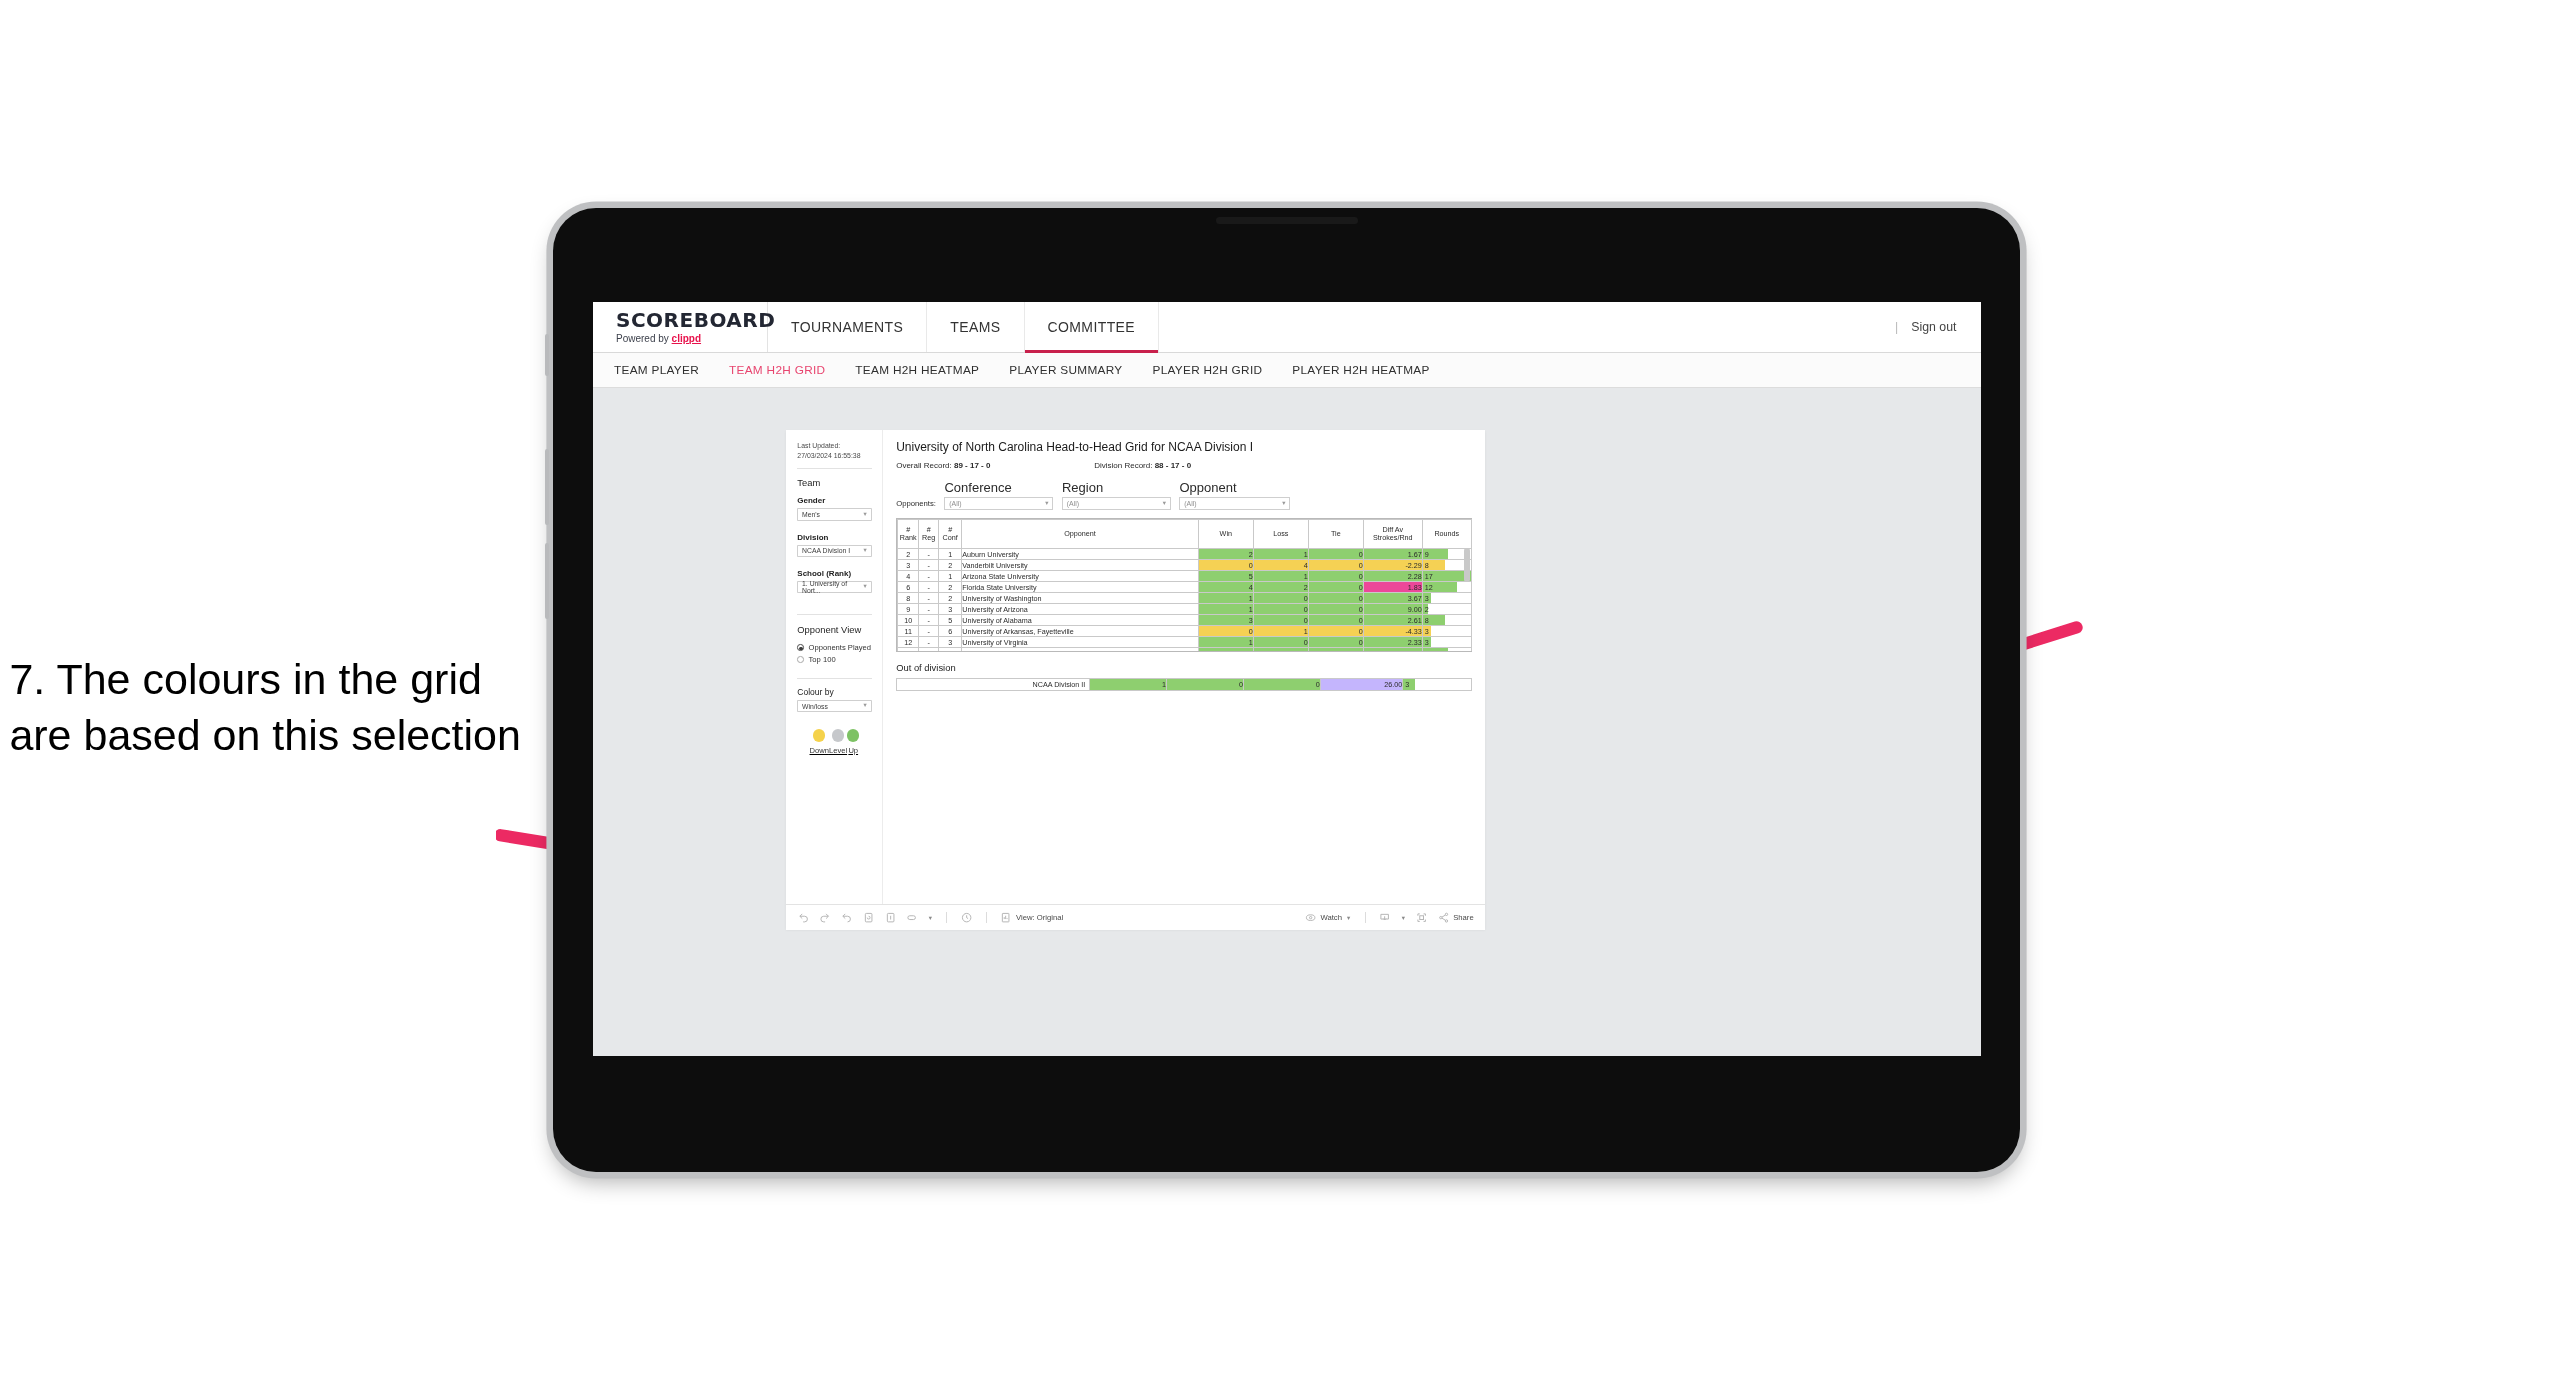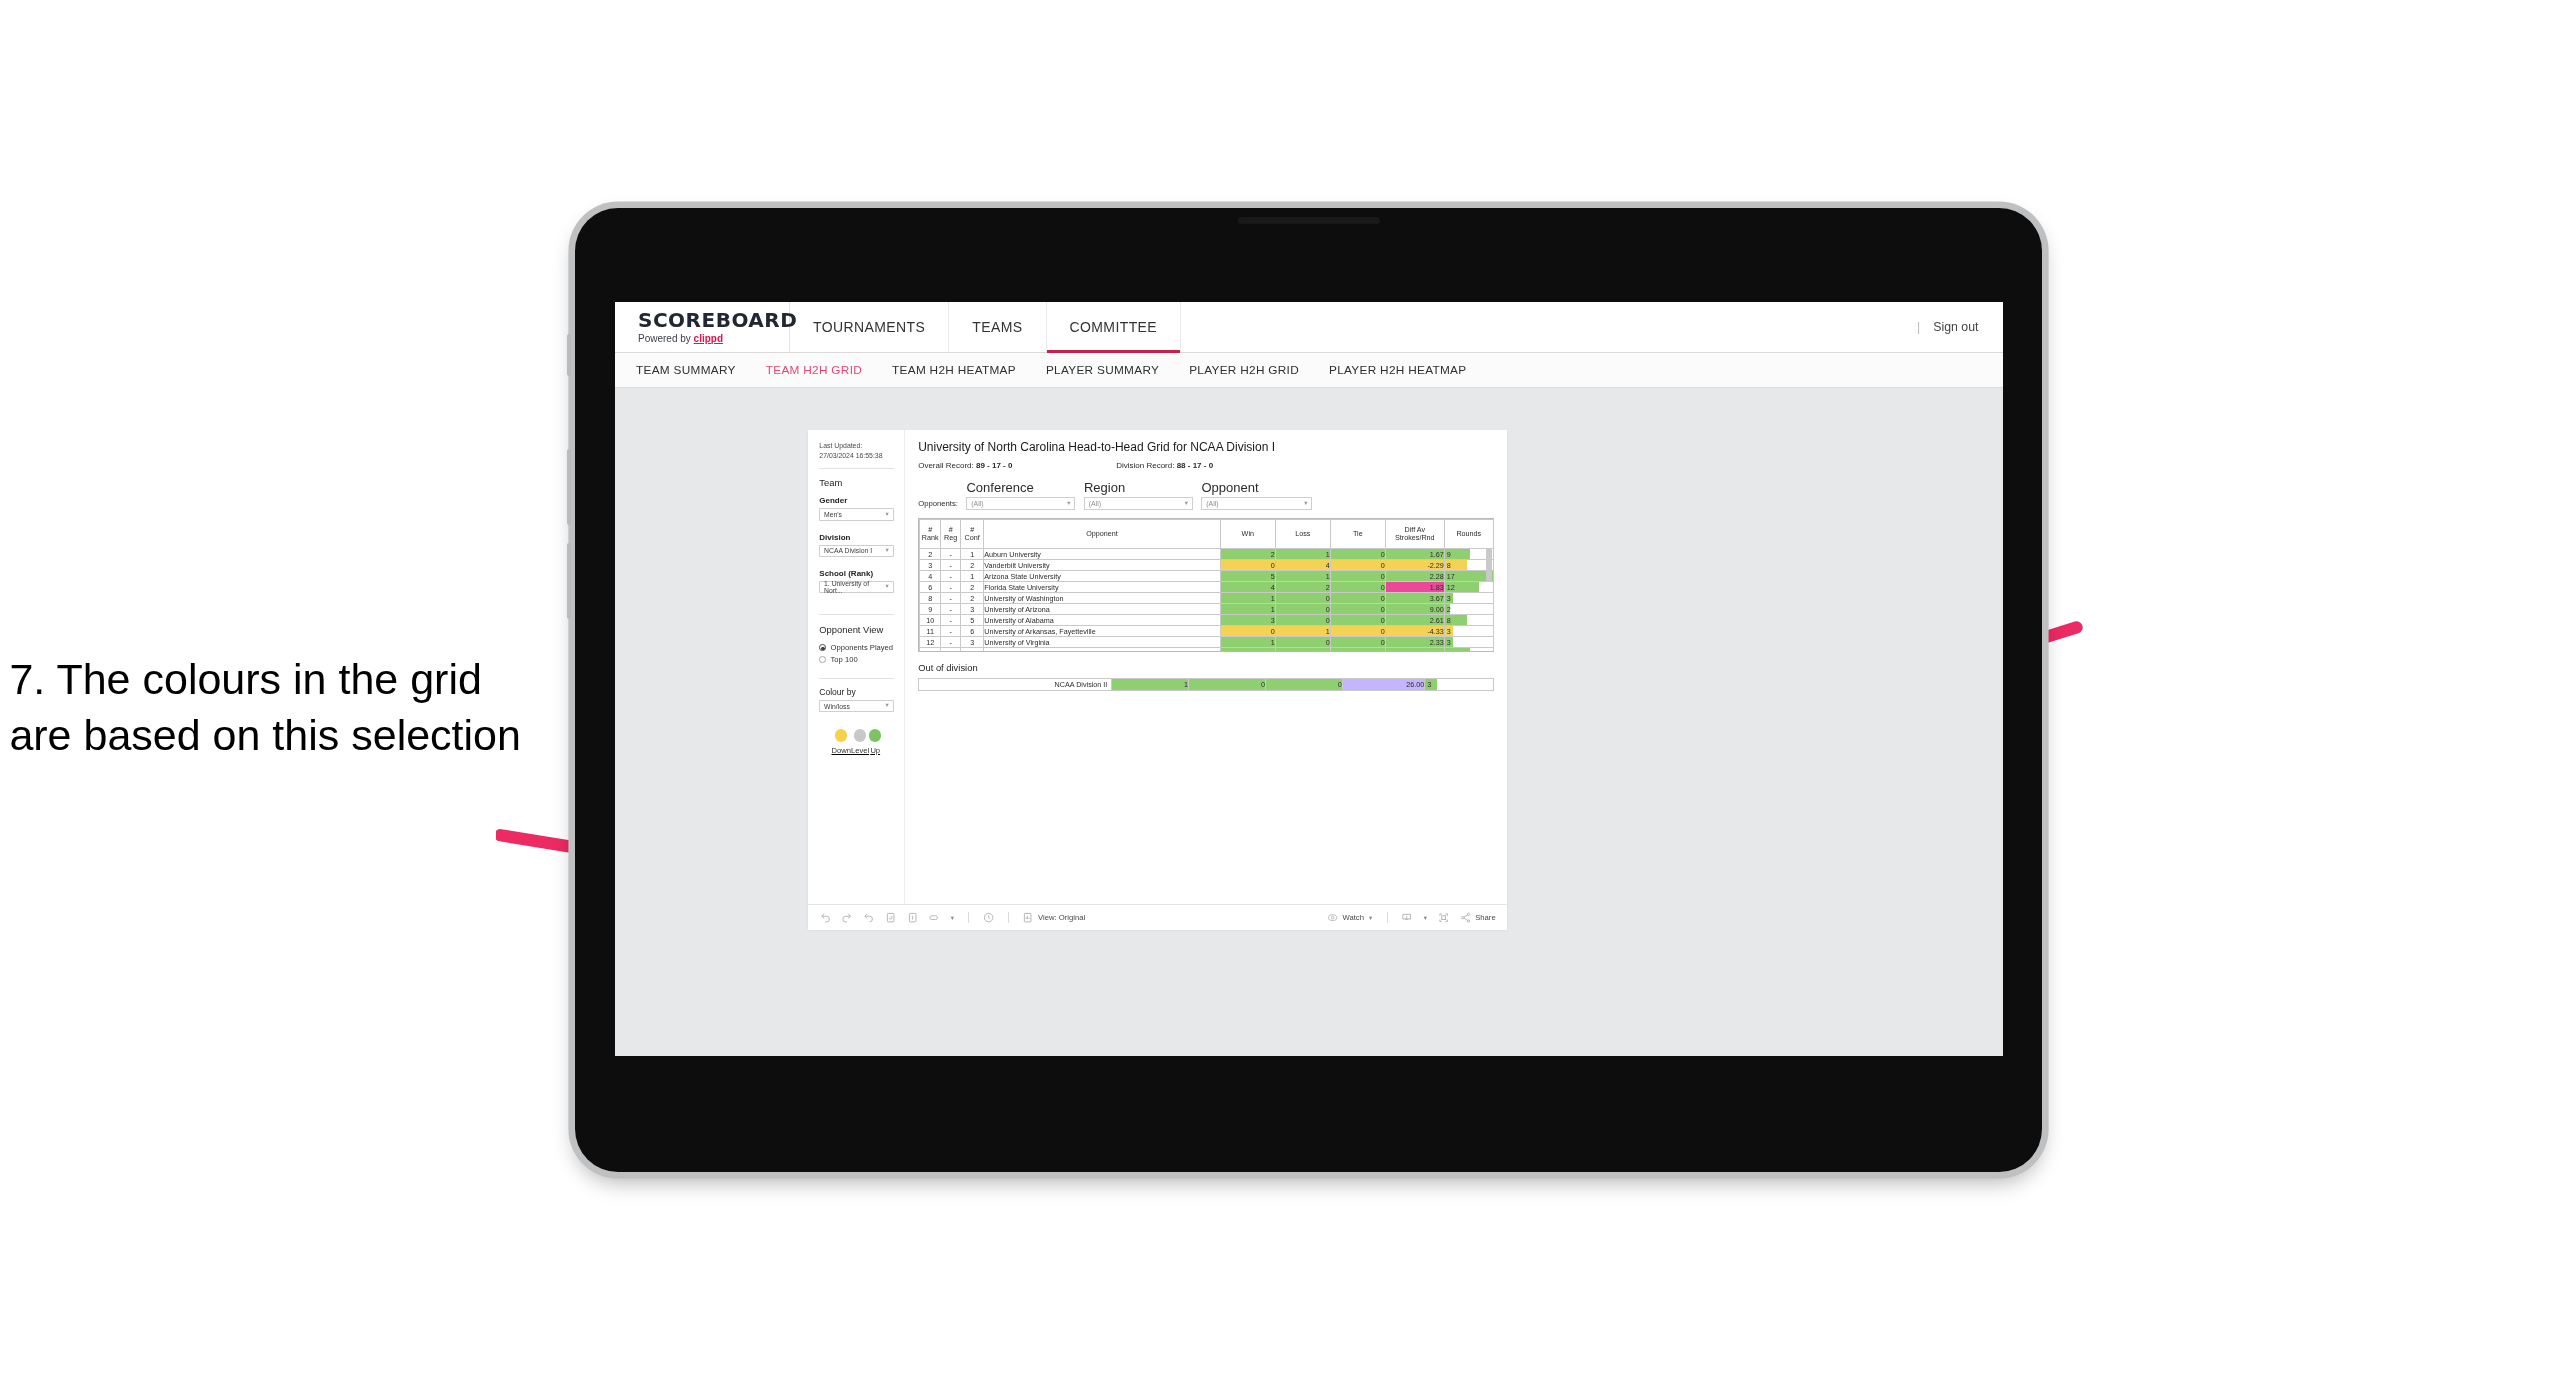--- a/index.html
+++ b/index.html
@@ -13,21 +13,21 @@
   
   .anno{position:absolute;color:#000;font-size:43px;line-height:1.30;font-family:"Liberation Sans",sans-serif;font-weight:400;}
   #anno-left{left:9.4px;top:652px;width:529px;}
   #anno-right{left:2066px;top:241px;width:505px;}
   .anno b{font-weight:700;}
 
   .arrow{position:absolute;}
 
   
   .device{
-    position:absolute;left:575px;top:208px;width:1467px;height:964px;
+    position:absolute;left:553px;top:208px;width:1467px;height:964px;
     background:#0d0d0d;border-radius:43px;
     box-shadow:0 0 0 6.6px #bfc0c2, 0 9.4px 21px rgba(0,0,0,.30);
   }
   .cam{position:absolute;left:50%;top:9.4px;transform:translateX(-50%);width:142px;height:6.6px;
        background:#191919;border-radius:3.8px;}
   .sidebtn{position:absolute;left:-8.5px;width:4.7px;background:#b9babc;border-radius:2.8px;}
   .sb1{top:126px;height:42px;}
   .sb2{top:241px;height:76px;}
   .sb3{top:335px;height:76px;}
 
@@ -175,21 +175,21 @@
           <span>COMMITTEE</span>
         </div>
         <div class="navitem nav-spacer"></div>
         <div class="signout">
           <span class="bar">|</span>
           <span>Sign out</span>
         </div>
       </div>
 
       <div class="subnav">
-        <div class="subtab">TEAM SUMMARY</div>
+        <div class="subtab">TEAM PLAYER</div>
         <div class="subtab active">TEAM H2H GRID</div>
         <div class="subtab">TEAM H2H HEATMAP</div>
         <div class="subtab">PLAYER SUMMARY</div>
         <div class="subtab">PLAYER H2H GRID</div>
         <div class="subtab">PLAYER H2H HEATMAP</div>
       </div>
 
       <div class="workspace">
         <div class="viz">
           <div class="vizbody">

